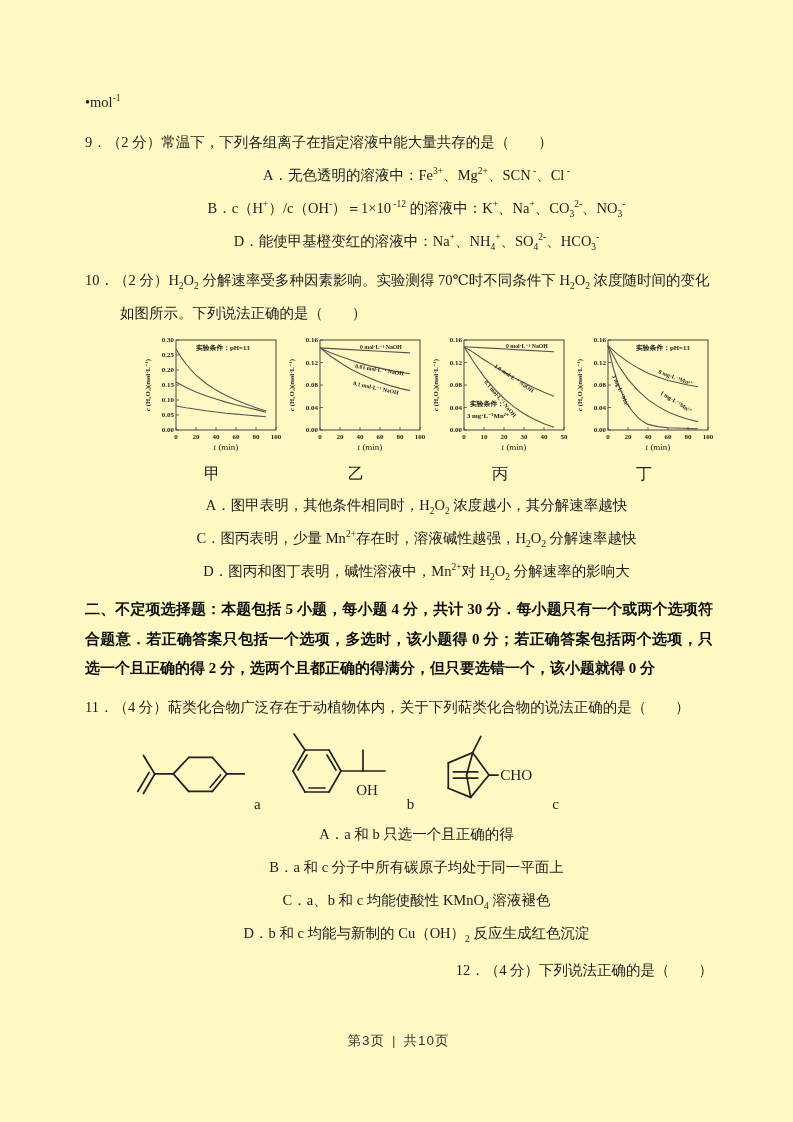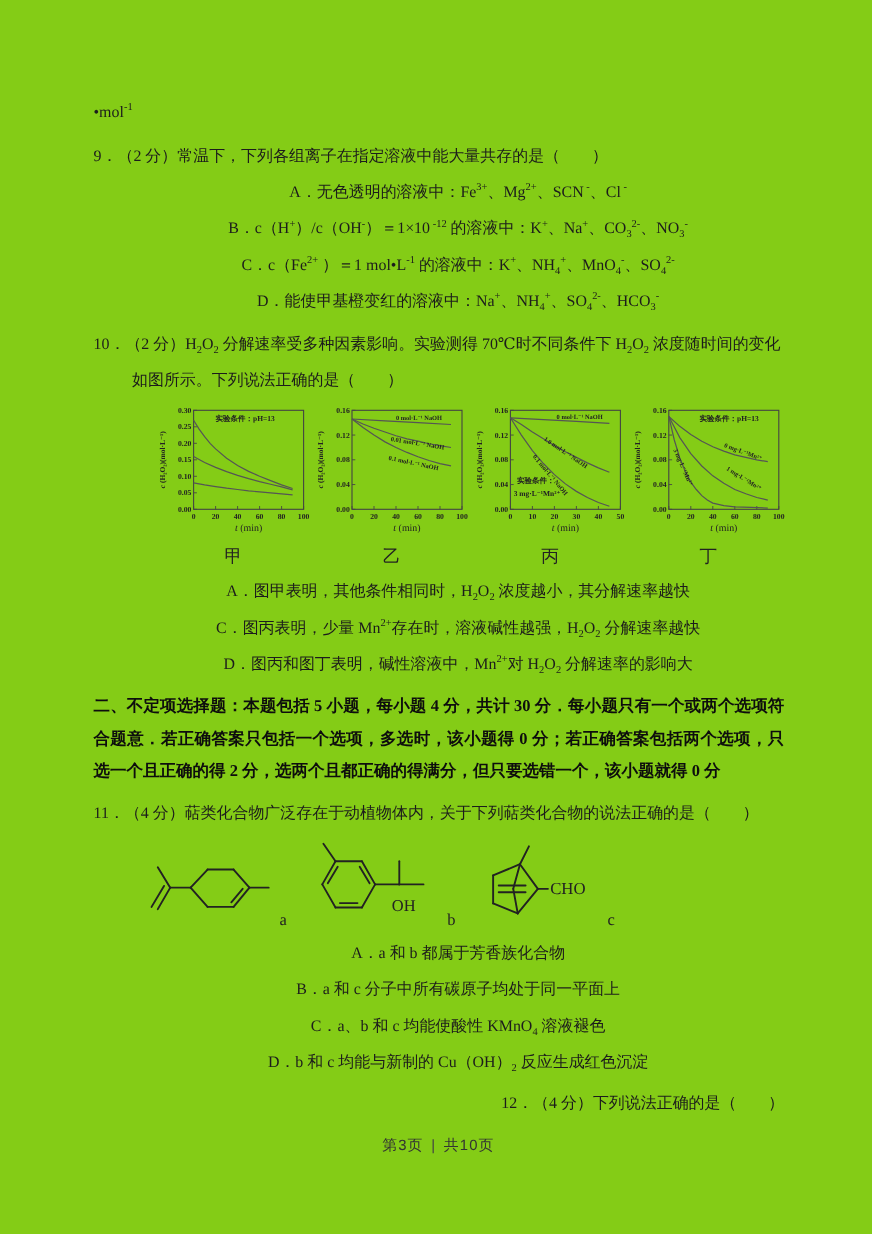--- a/index.html
+++ b/index.html
@@ -1,20 +1,20 @@
 <!DOCTYPE html>
 <html><head>
 <meta charset="utf-8">
 <style>
   html,body{margin:0;padding:0;background:#ffffff;}
   .page{
     position:relative;
     width:793px;height:1122px;
     margin:0 auto;
-    background:#84cc16;
+    background:#fef9c3;
     overflow:hidden;
     font-family:"Liberation Serif","DejaVu Serif",serif;
     color:#1c1c1c;
     font-size:14.5px;
   }
   .content{padding:86px 80px 0 85px;}
   p{margin:0;}
   .line{line-height:33px;}
   .stem{line-height:33px; padding-left:35px; text-indent:-35px; margin-top:0;}
   .opt{line-height:33px; margin-left:35px;text-align:center;}
@@ -60,21 +60,20 @@
 
 <div class="page">
   <div class="content">
 
     <p class="line">•mol<sup>-1</sup></p>
 
     <div class="q-block" style="margin-top:7px;font-family:Liberation Serif, serif;">
       <p class="stem">9．（2 分）常温下，下列各组离子在指定溶液中能大量共存的是（　　）</p>
       <p class="opt">A．无色透明的溶液中：Fe<sup>3+</sup>、Mg<sup>2+</sup>、SCN<sup> -</sup>、Cl<sup> -</sup></p>
       <p class="opt">B．c（H<sup>+</sup>）/c（OH<sup>-</sup>）＝1×10<sup> -12</sup> 的溶液中：K<sup>+</sup>、Na<sup>+</sup>、CO<sub>3</sub><sup>2-</sup>、NO<sub>3</sub><sup>-</sup></p>
-      <p class="opt">C．c（Fe<sup>2+</sup> ）＝1 mol•L<sup>-1</sup> 的溶液中：K<sup>+</sup>、NH<sub>4</sub><sup>+</sup>、MnO<sub>4</sub><sup>-</sup>、SO<sub>4</sub><sup>2-</sup></p>
       <p class="opt">D．能使甲基橙变红的溶液中：Na<sup>+</sup>、NH<sub>4</sub><sup>+</sup>、SO<sub>4</sub><sup>2-</sup>、HCO<sub>3</sub><sup>-</sup></p>
     </div>
 
     <div class="q-block" style="margin-top:6px;">
       <p class="stem">10．（2 分）H<sub>2</sub>O<sub>2</sub> 分解速率受多种因素影响。实验测得 70℃时不同条件下 H<sub>2</sub>O<sub>2</sub> 浓度随时间的变化如图所示。下列说法正确的是（　　）</p>
 
       <div class="charts-row">
         <div class="chart-block">
           <svg class="chart-svg" viewBox="0 0 142 130">
               <rect x="35" y="6" width="100" height="90" fill="none" stroke="#444" stroke-width="1"></rect>
@@ -287,21 +286,21 @@
             <line x1="23" y1="37" x2="47" y2="37"></line>
             <line x1="23" y1="43" x2="47" y2="43"></line>
             <line x1="42" y1="18" x2="50" y2="2"></line>
             <line x1="58" y1="40" x2="67" y2="40"></line>
             <text x="69" y="45" text-anchor="start" font-size="15">CHO</text>
           </svg>
           <div class="struct-label">c</div>
         </div>
       </div>
 
-      <p class="opt" style="margin-top:6px;">A．a 和 b 都属于芳香族化合物</p>
+      <p class="opt" style="margin-top:6px;">A．a 和 b 只选一个且正确的得</p>
       <p class="opt">B．a 和 c 分子中所有碳原子均处于同一平面上</p>
       <p class="opt">C．a、b 和 c 均能使酸性 KMnO<sub>4</sub> 溶液褪色</p>
       <p class="opt">D．b 和 c 均能与新制的 Cu（OH）<sub>2</sub> 反应生成红色沉淀</p>
     </div>
 
     <div class="q-block" style="margin-top:4px;text-align:right;">
       <p class="stem">12．（4 分）下列说法正确的是（　　）</p>
     </div>
 
   </div>

